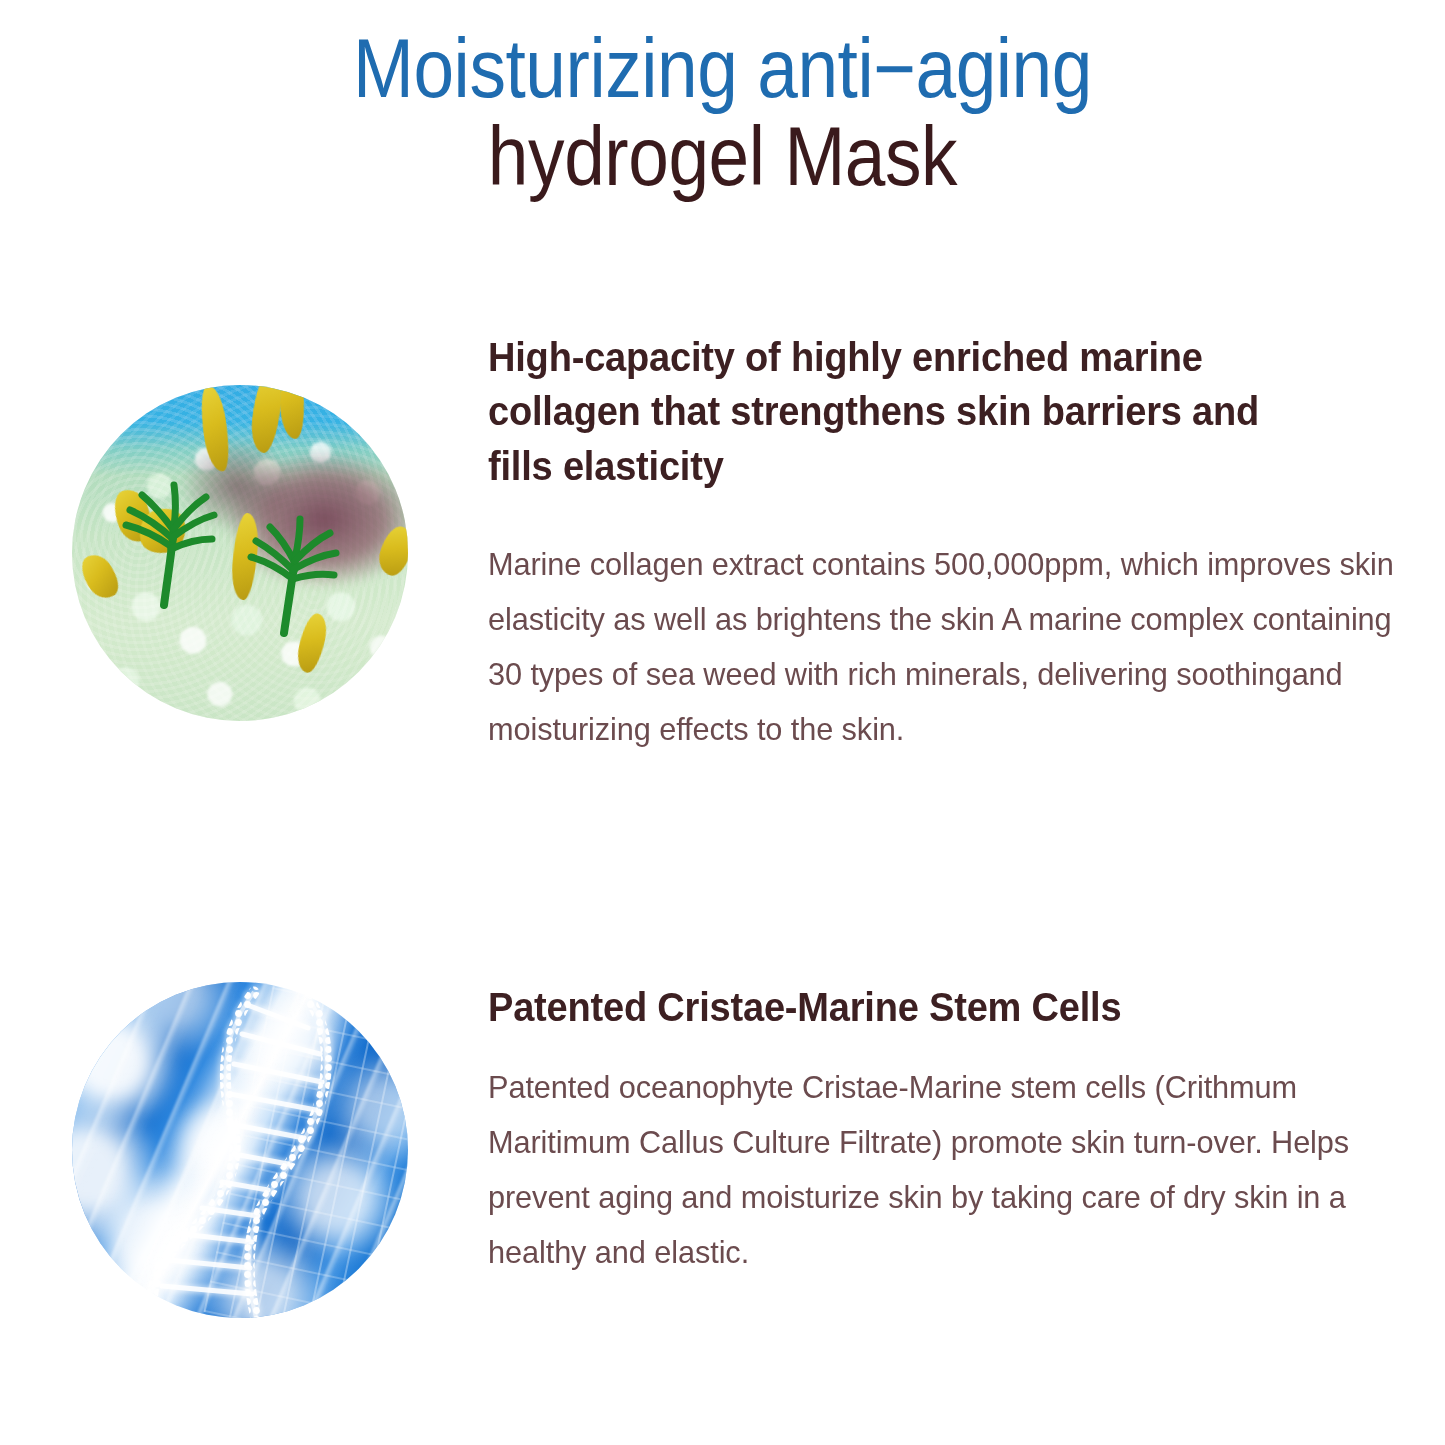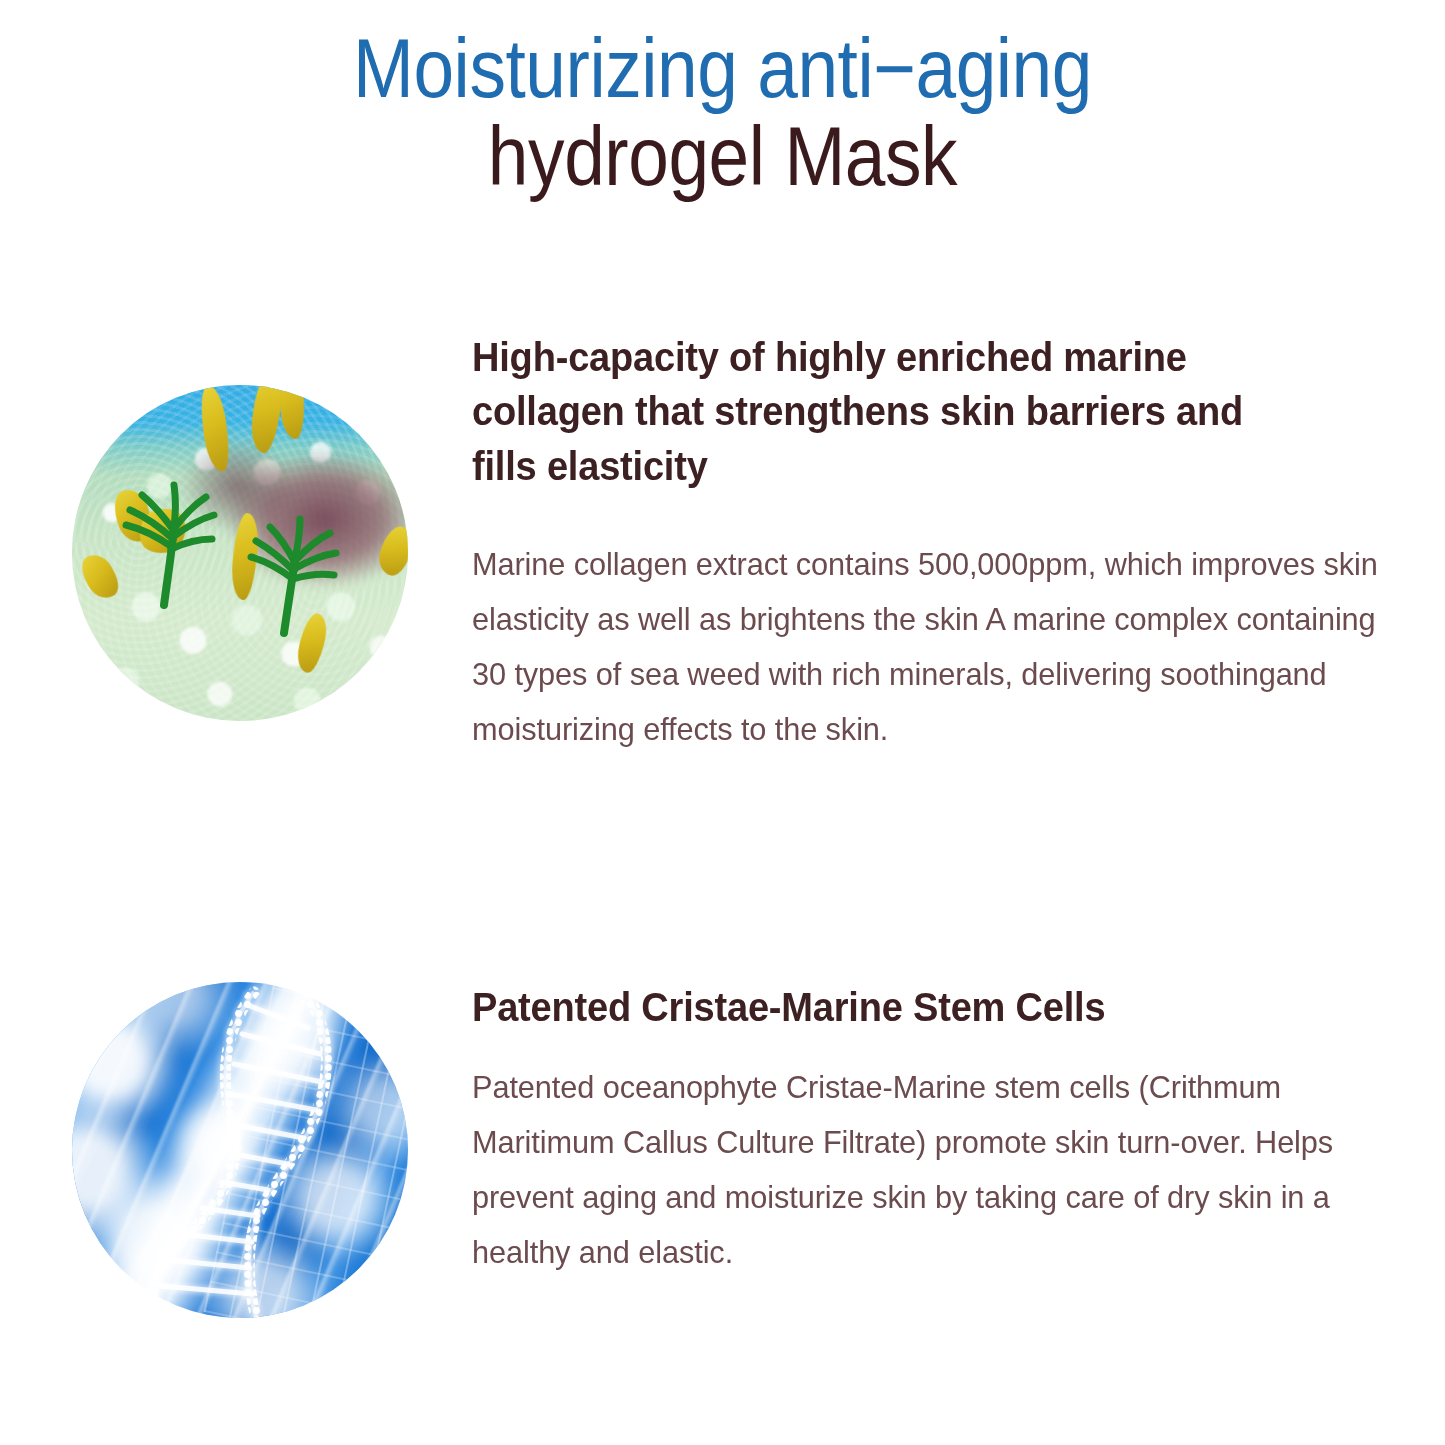--- a/index.html
+++ b/index.html
@@ -64,21 +64,21 @@
     top: 55px;
     width: 336px;
     height: 336px;
     border-radius: 50%;
     overflow: hidden;
   }
   .section-2 .circle { top: 32px; }
 
   .text-col {
     position: absolute;
-    left: 472px;
+    left: 488px;
     top: 0;
     width: 930px;
   }
 
   .head {
     font-family: "Liberation Sans Narrow", "Liberation Sans", sans-serif;
     font-weight: bold;
     font-size: 40px;
     line-height: 1.36;
     color: #3d2022;

